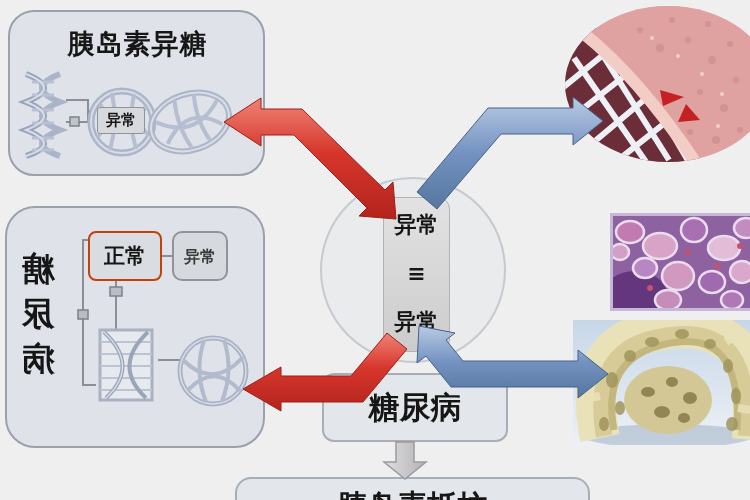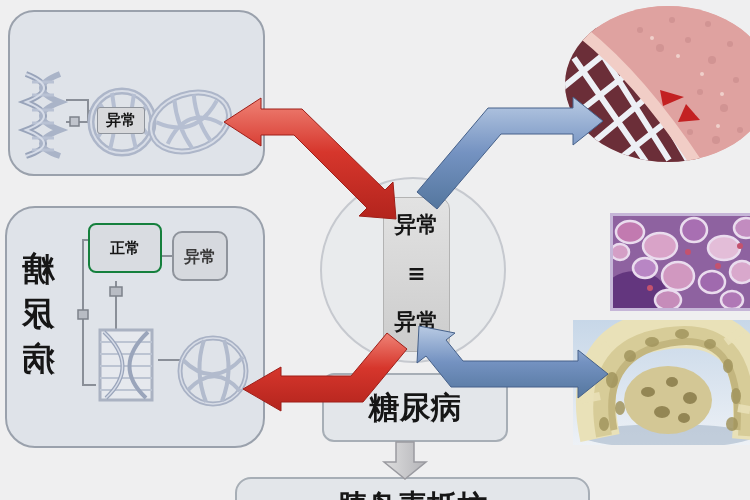--- a/index.html
+++ b/index.html
@@ -10,22 +10,22 @@
   .lbl{font-weight:bold;text-align:center;}
   
   #box-insulin{left:8px;top:10px;width:257px;height:166px;border-radius:26px;z-index:1;}
   #insulin-title{left:30px;top:26px;width:215px;font-size:27px;z-index:3;letter-spacing:1px;}
   #insulin-abnormal{left:97px;top:107px;width:48px;height:27px;background:#d8d9dc;border:1.5px solid #8f949c;
                     border-radius:3px;font-size:15px;line-height:25px;z-index:3;}
   
   #box-glucose{left:5px;top:206px;width:260px;height:242px;border-radius:30px;z-index:1;}
   #glucose-side{left:18px;top:246px;width:40px;font-size:33px;line-height:45px;
                 transform:scaleX(-1);word-break:break-all;z-index:3;}
-  #glucose-normal{left:88px;top:223px;width:74px;height:50px;background:#d9dce1;border:2px solid #15803d;
-                  border-radius:8px;font-size:15px;line-height:47px;z-index:3;}
+  #glucose-normal{left:88px;top:231px;width:74px;height:50px;background:#d9dce1;border:2px solid #c2410c;
+                  border-radius:8px;font-size:21px;line-height:47px;z-index:3;}
   #glucose-abnormal{left:172px;top:231px;width:56px;height:50px;background:#d6d9de;border:2px solid #8f949c;
                     border-radius:10px;font-size:16px;line-height:47px;color:#3a3a3a;z-index:3;}
   
   #center-circle{left:320px;top:177px;width:186px;height:186px;border-radius:50%;
                  background:#e9ebed;border:2px solid #c6c9cf;z-index:1;}
   #center-pill{left:383px;top:197px;width:67px;height:155px;border-radius:12px;
                background:linear-gradient(#e2e2e2,#cccccc);border:1.5px solid #b3b3b3;z-index:1;
                display:flex;flex-direction:column;justify-content:space-between;
                padding:12px 0 14px 0;font-size:22px;}
   
@@ -48,20 +48,21 @@
 
   <div class="abs" id="center-pill">
     <div class="lbl">异常</div>
     <div class="lbl">≡</div>
     <div class="lbl">异常</div>
   </div>
 
   <div class="abs lbl" id="box-diabetes">糖尿病</div>
   <div class="abs lbl" id="box-resistance">胰岛素抵抗</div>
 
+  <div class="abs lbl" id="insulin-title">胰岛素异糖</div>
   <div class="abs lbl" id="insulin-abnormal">异常</div>
   <div class="abs lbl" id="glucose-side">糖尿病</div>
   <div class="abs lbl" id="glucose-normal">正常</div>
   <div class="abs lbl" id="glucose-abnormal">异常</div>
 
   <svg id="icons-layer" width="750" height="500" viewBox="0 0 750 500">
     <defs>
       <clipPath id="clipMuscle">
           <ellipse cx="668" cy="84" rx="103" ry="78"></ellipse>
         </clipPath>

